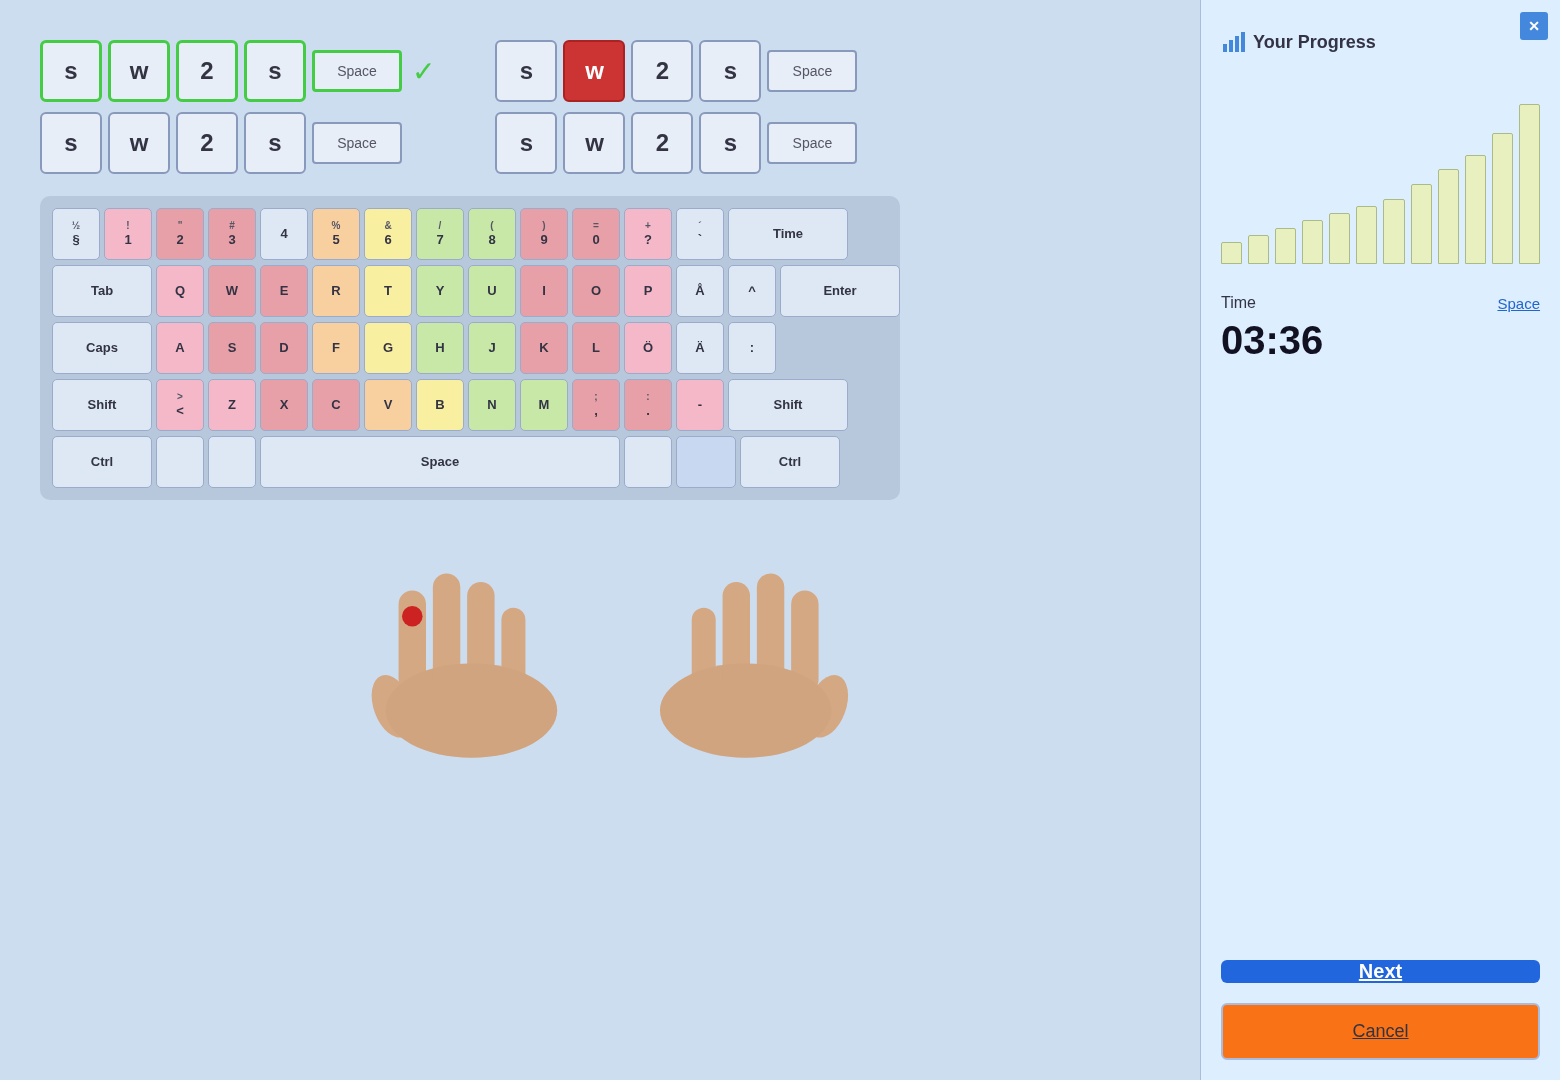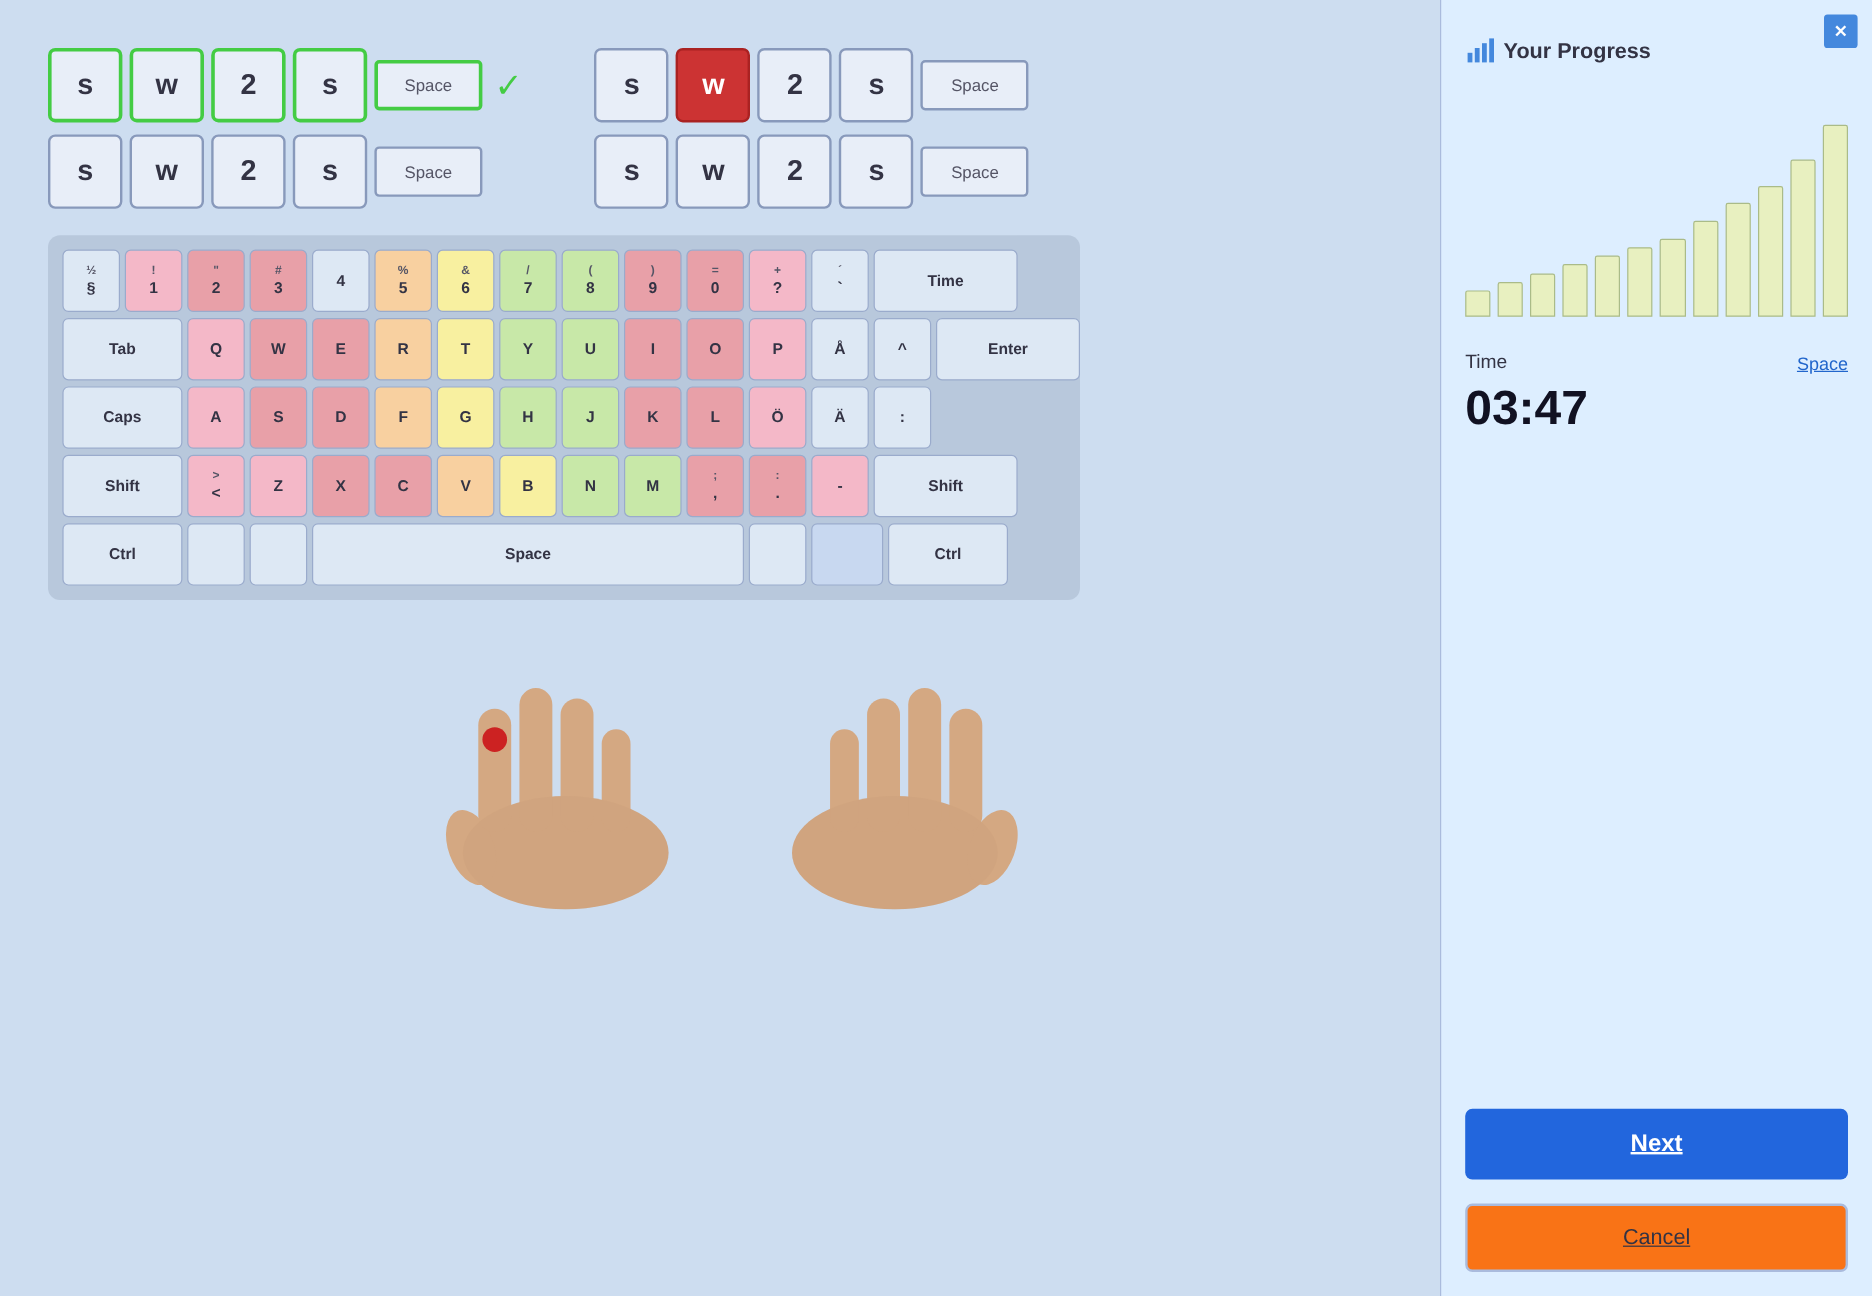--- a/index.html
+++ b/index.html
@@ -231,21 +231,20 @@
       font-size: 40px;
       font-weight: bold;
       color: #112;
     }
 
     .next-btn {
       background: #2266dd;
       color: white;
       border: none;
       border-radius: 6px;
-      padding: 18px;
       font-size: 20px;
       font-weight: bold;
       cursor: pointer;
       text-decoration: underline;
       margin-top: auto;
     }
 
     .cancel-btn {
       background: #f97316;
       color: #334;
@@ -599,19 +598,19 @@
       <div class="chart-bar" style="height: 109.091px;"></div>
       <div class="chart-bar" style="height: 130.909px;"></div>
       <div class="chart-bar" style="height: 160px;"></div>
     </div>
 
   <div class="time-section">
     <div class="time-header">
       <span class="time-label">Time</span>
       <span class="pause-link">Space</span>
     </div>
-    <div class="time-display">03:47</div>
+    <div class="time-display">03:36</div>
   </div>
 
   <button class="next-btn">Next</button>
   <button class="cancel-btn">Cancel</button>
 
 </div>
 
 </body></html>

